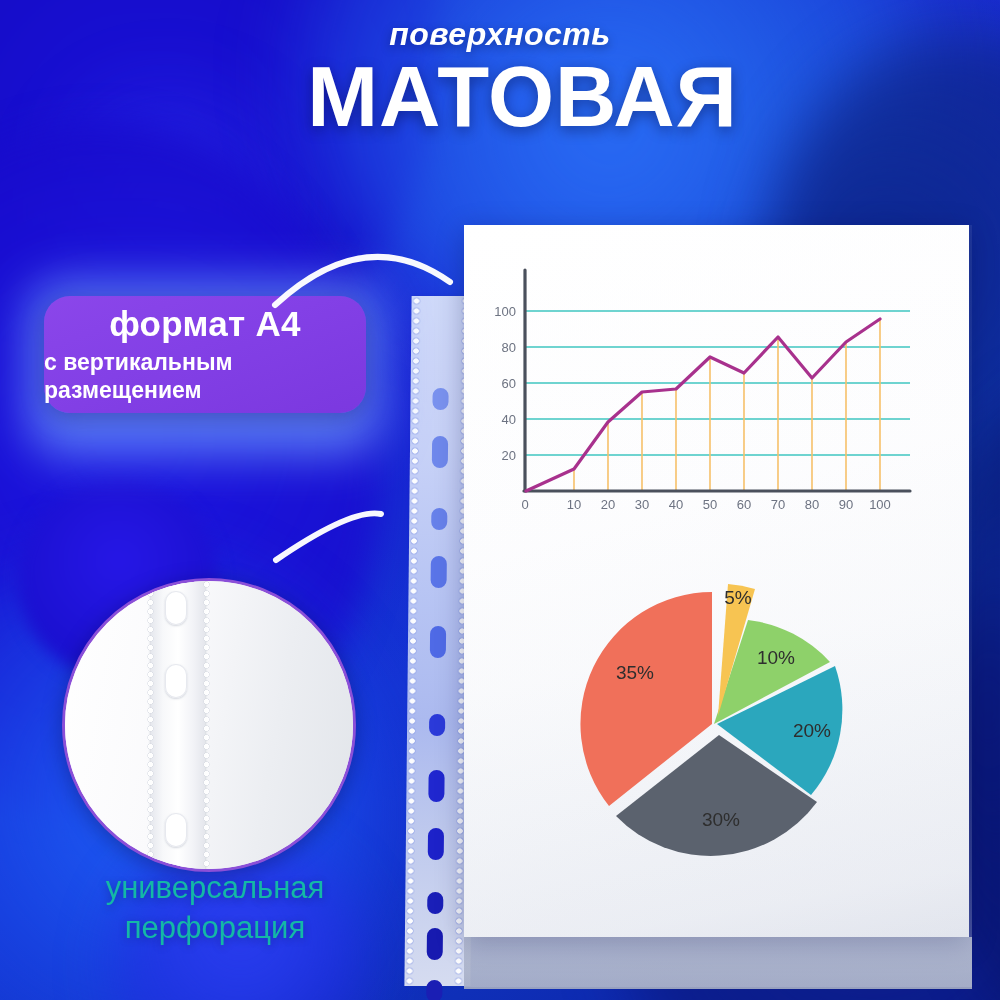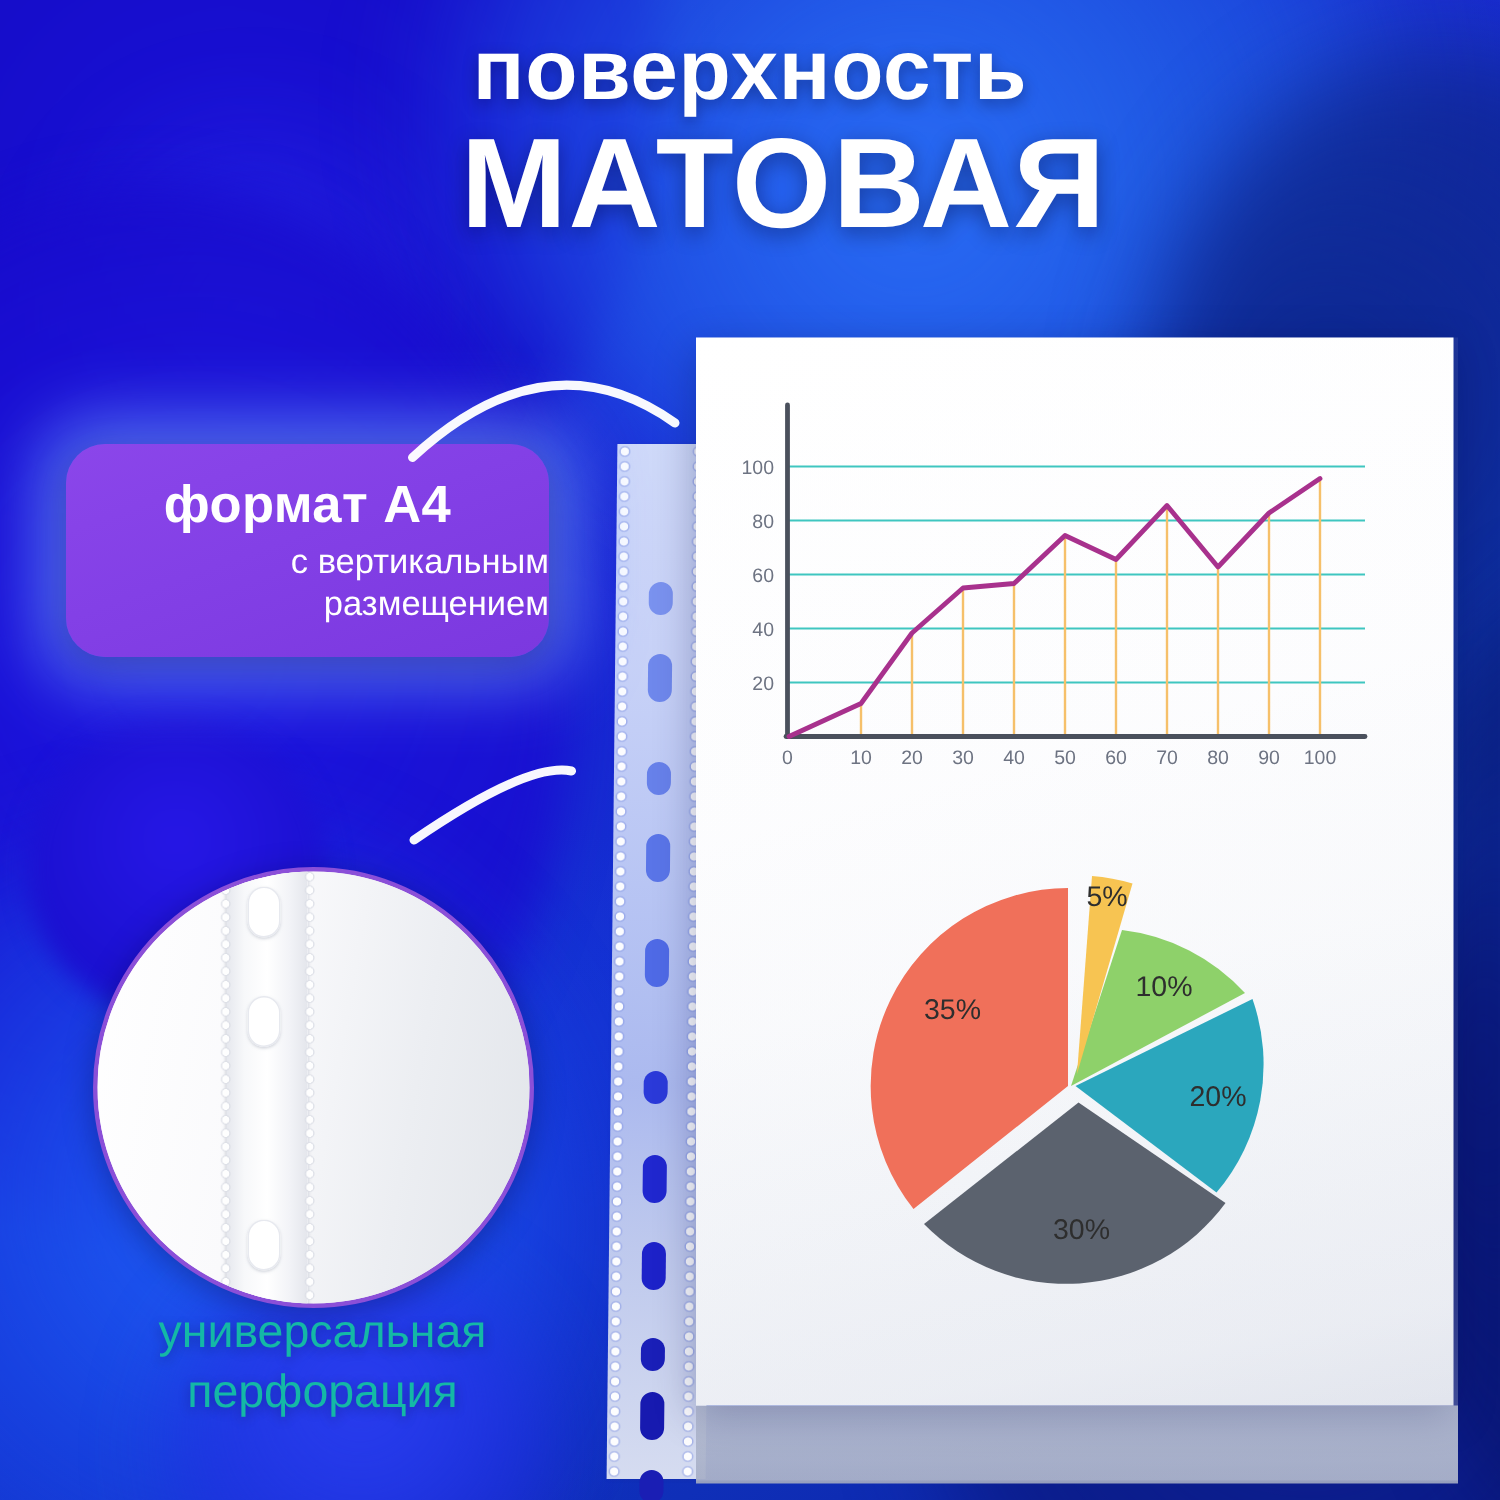--- a/index.html
+++ b/index.html
@@ -90,25 +90,26 @@
     position: absolute;
     left: 0;
     top: 18px;
     width: 1000px;
     text-align: center;
     color: #ffffff;
     z-index: 40;
     pointer-events: none;
   }
   .headline .line1 {
-    font-size: 57px;
+    font-size: 32px;
     font-weight: bold;
     letter-spacing: 0.5px;
     line-height: 1.05;
     text-shadow: 0 3px 10px rgba(0,0,30,0.35);
+    font-style: italic;
   }
   .headline .line2 {
     font-size: 85px;
     font-weight: bold;
     letter-spacing: 1px;
     line-height: 1.02;
     margin-top: 2px;
     text-shadow: 0 4px 14px rgba(0,0,40,0.4);
     margin-left: 45px;
   }
@@ -124,42 +125,42 @@
     background: #6e9dff;
     filter: blur(24px);
     opacity: .75;
     z-index: 25;
   }
   .badge {
     position: absolute;
     left: 44px;
     top: 296px;
     width: 322px;
-    height: 142px;
+    height: 117px;
     border-radius: 26px;
     background: linear-gradient(160deg, #8b46ea 0%, #8340e6 45%, #7b38df 100%);
     z-index: 26;
     display: flex;
     flex-direction: column;
     align-items: center;
     justify-content: center;
     color: #ffffff;
     box-shadow: 0 6px 22px rgba(20,10,90,0.35);
   }
   .badge .b-title {
     font-size: 35px;
     font-weight: bold;
     letter-spacing: 0.3px;
     line-height: 1.1;
   }
   .badge .b-sub {
     font-size: 23px;
-    font-weight: normal;
+    font-weight: bold;
     line-height: 1.22;
-    text-align: right;
+    text-align: left;
     margin-top: 4px;
   }
 
   
   .arc-svg {
     position: absolute;
     inset: 0;
     z-index: 30;
     pointer-events: none;
   }

